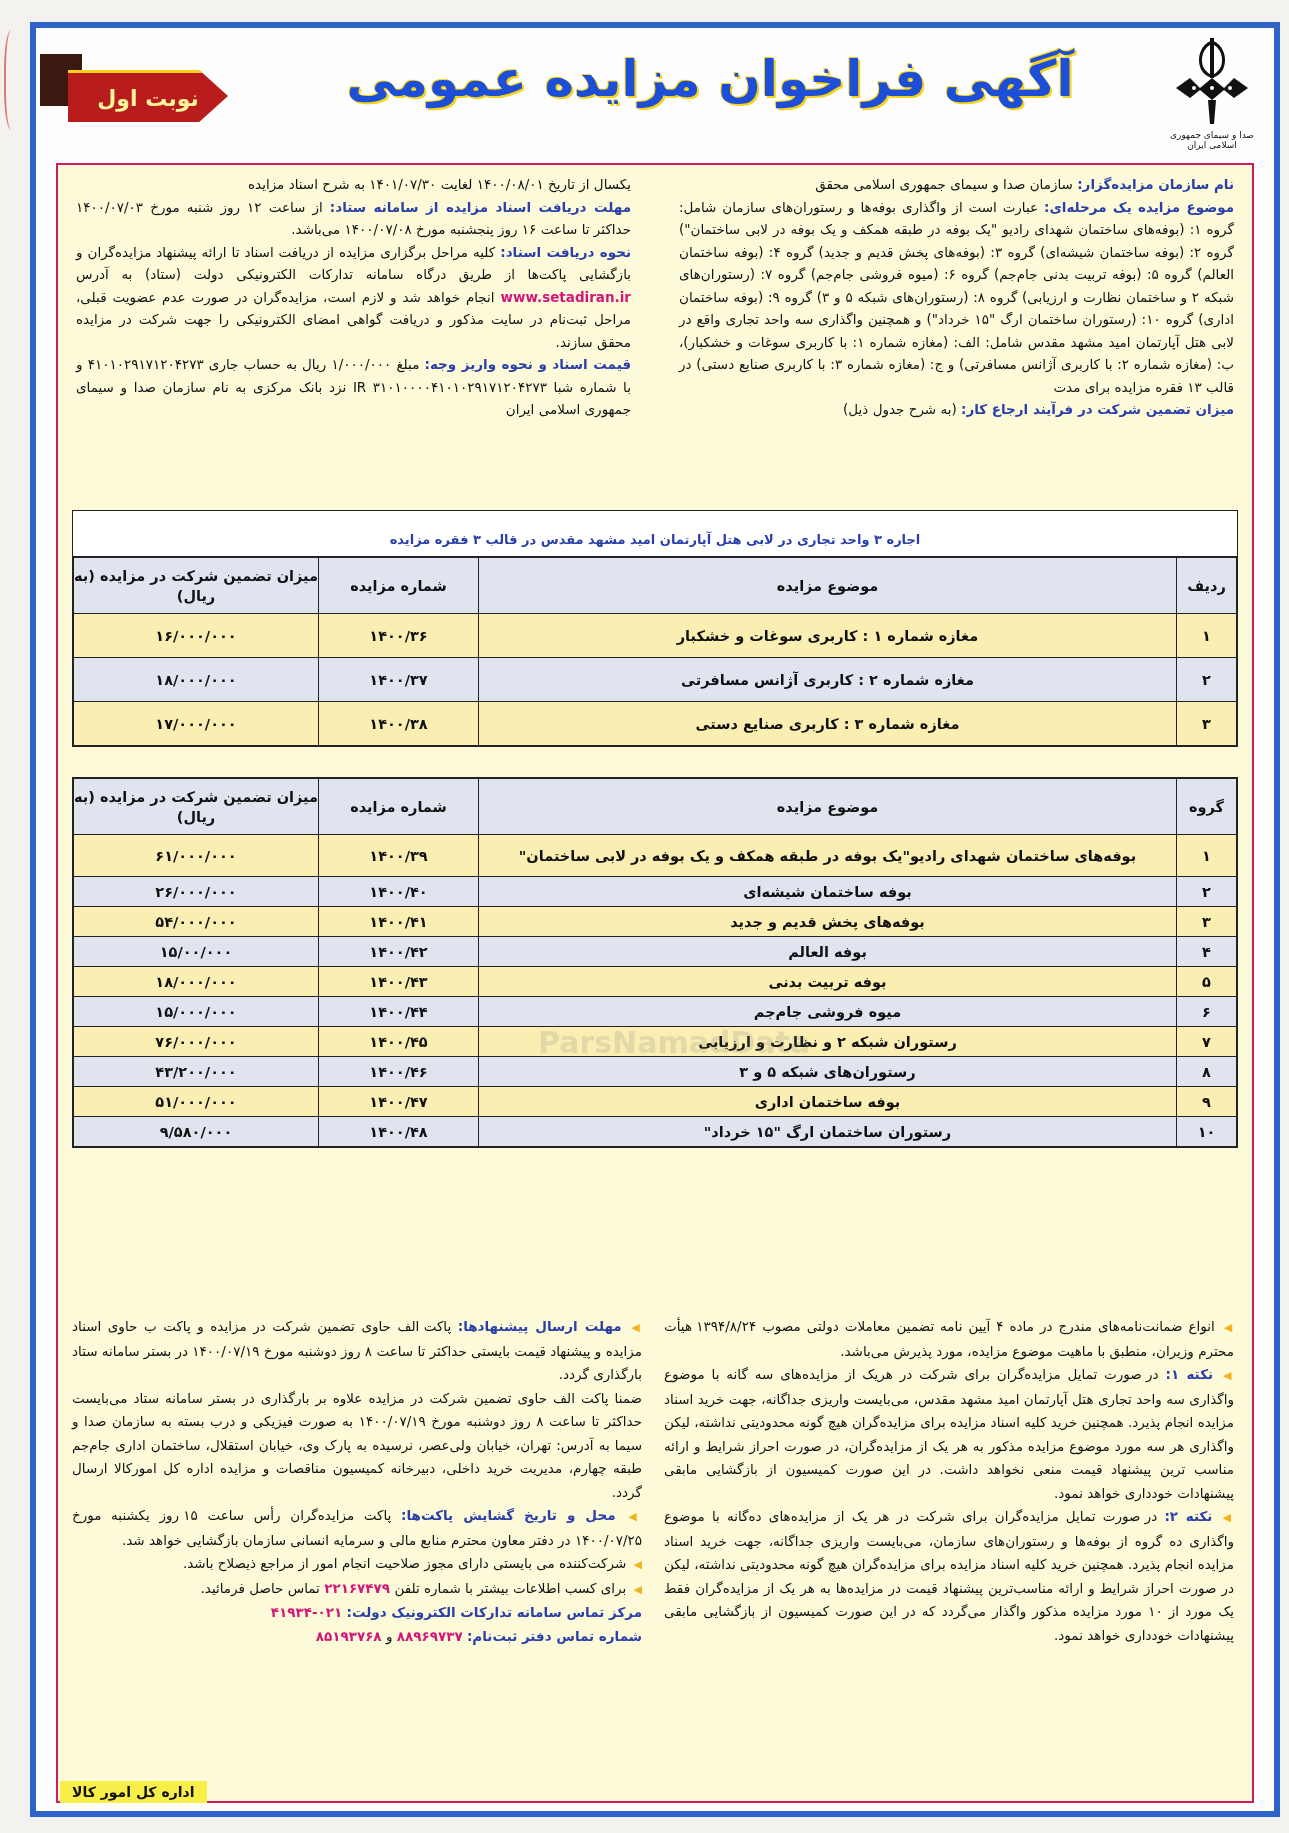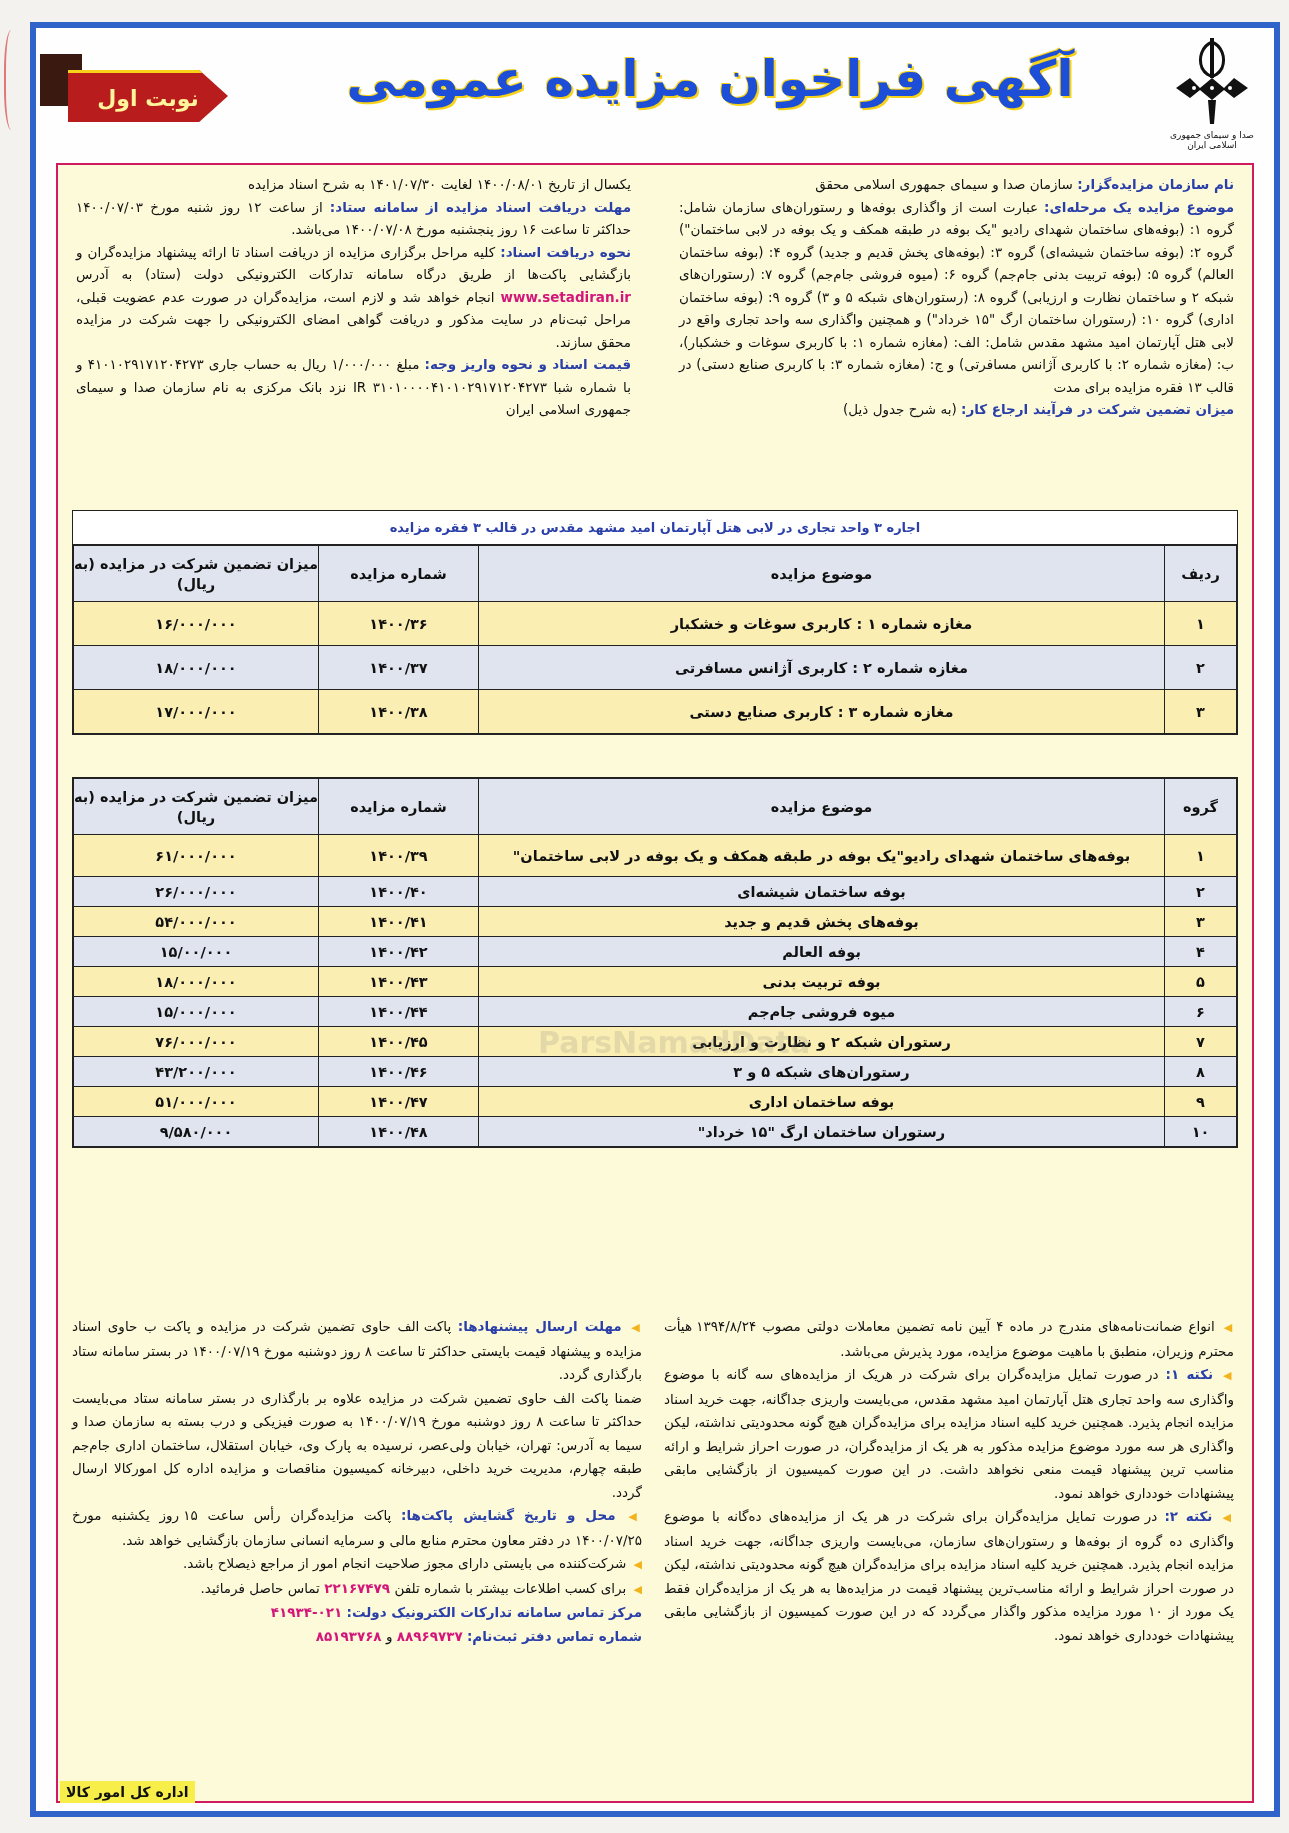--- a/index.html
+++ b/index.html
@@ -15,36 +15,36 @@
   .badge { position: relative; left: 28px; top: 8px; width: 160px; height: 52px; background: #b91c1c; color: #fff59a; font-weight: bold; font-size: 22px; line-height: 52px; text-align: center; direction: rtl; clip-path: polygon(0 0, 82% 0, 100% 50%, 82% 100%, 0 100%); border-top: 3px solid #f8d21a; }
   .body-box { position: absolute; left: 20px; right: 20px; top: 135px; height: 1640px; border: 2px solid #d11a5f; background: #fdfad9; }
   .top-cols { position: absolute; left: 0; right: 0; top: 8px; height: 325px; direction: rtl; }
   .col { position: absolute; top: 0; width: 555px; font-size: 13.5px; line-height: 22.5px; color: #111; text-align: justify; direction: rtl; }
   .col.right { right: 18px; }
   .col.left { left: 18px; }
   .lbl { color: #2a3fa8; font-weight: bold; }
   .b { font-weight: normal; margin-top: 8px; }
   .pink { color: #d4167a; font-weight: bold; }
   .tbl-wrap { position: absolute; left: 14px; right: 14px; border: 1.5px solid #222; background: #fff; }
-  .tbl-caption { height: 34px; line-height: 34px; text-align: center; color: #2a3fa8; font-size: 13px; font-weight: bold; direction: rtl; border-bottom: 1.5px solid #222; background: #fff; }
+  .tbl-caption { height: 34px; line-height: 34px; text-align: center; color: #2a3fa8; font-size: 13px; font-weight: bold; direction: rtl; border-bottom: 1.5px solid #222; background: #fff; margin-top: 12px; }
   table { width: 100%; border-collapse: collapse; direction: rtl; }
   th, td { border: 1.5px solid #222; text-align: center; font-weight: bold; color: #111; }
   th { background: #dfe4ef; font-size: 14.5px; height: 56px; line-height: 20px; }
   td { font-size: 14.5px; height: 30px; }
   tr.odd td { background: #fbeeb3; }
   tr.even td { background: #dfe4ef; }
-  .c-idx { width: 72px; }
+  .c-idx { width: 60px; }
   .c-num { width: 160px; }
   .c-amt { width: 245px; }
   .bottom-cols { position: absolute; left: 0; right: 0; top: 1150px; height: 480px; direction: rtl; }
   .bcol { position: absolute; top: 0; width: 570px; font-size: 13.5px; line-height: 23.5px; color: #111; text-align: justify; direction: rtl; }
   .bcol.right { right: 18px; margin-left: 24px; }
   .bcol.left { left: 14px; }
   .arrow { color: #f2b31c; font-size: 11px; margin-left: 3px; }
-  .footer-tag { position: absolute; left: 2px; bottom: -2px; background: #f8ee4a; font-weight: bold; font-size: 14px; padding: 3px 6px; direction: rtl; color: #111; }
+  .footer-tag { position: absolute; left: 2px; bottom: -2px; background: #f8ee4a; font-weight: bold; font-size: 14px; padding: 3px 12px; direction: rtl; color: #111; }
   .watermark { position: absolute; left: 480px; top: 860px; color: rgba(120,120,120,0.18); font-size: 30px; font-weight: bold; pointer-events: none; }
   .side-mark { position: absolute; left: 4px; top: 30px; width: 18px; height: 100px; border-left: 2px solid #d02a2a; border-radius: 40%; opacity: 0.6; }
 </style>
 </head>
 <body>
 
 <div class="side-mark"></div>
 
 <div class="frame">
   <div class="header">

